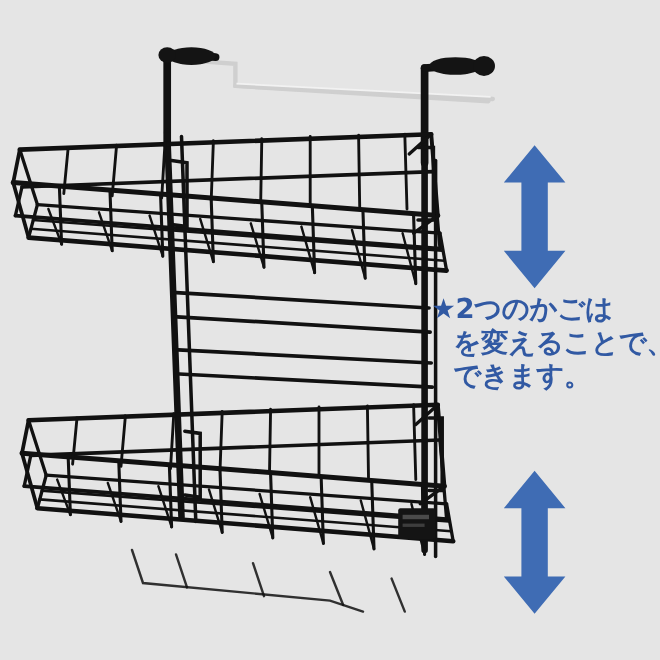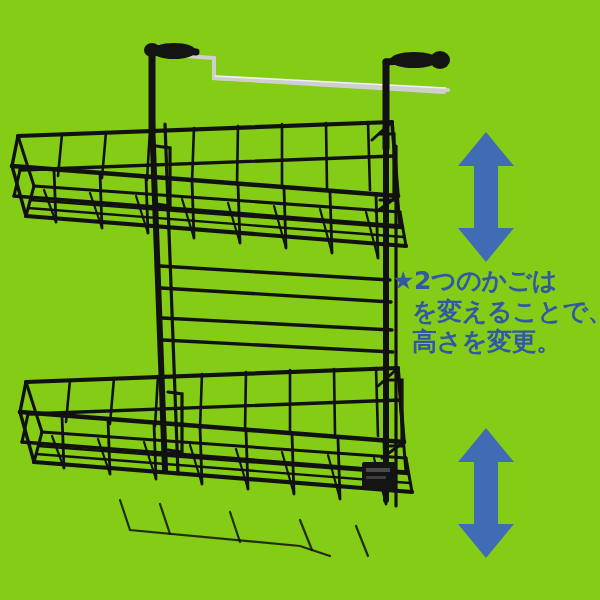--- a/index.html
+++ b/index.html
@@ -4,21 +4,21 @@
 <style>
   html, body {
     margin: 0;
     padding: 0;
     background: #ffffff;
   }
   #stage {
     position: relative;
     width: 600px;
     height: 600px;
-    background: #84cc16;
+    background: #e5e5e5;
     overflow: hidden;
     font-family: "DejaVu Sans", "Liberation Sans", sans-serif;
   }
   #product-svg {
     position: absolute;
     left: 0;
     top: 0;
     width: 600px;
     height: 600px;
   }
@@ -226,16 +226,16 @@
 
     <g fill="#3f6cb4" transform="translate(456,428)">
       <use href="#arrow-shape"></use>
     </g>
 
   </svg>
 
   <div class="callout">
     <span class="callout-line">★2つのかごは</span>
     <span class="callout-line indented">を変えることで、</span>
-    <span class="callout-line indented">高さを変更。</span>
+    <span class="callout-line indented">できます。</span>
   </div>
 
 </div>
 
 </body></html>

